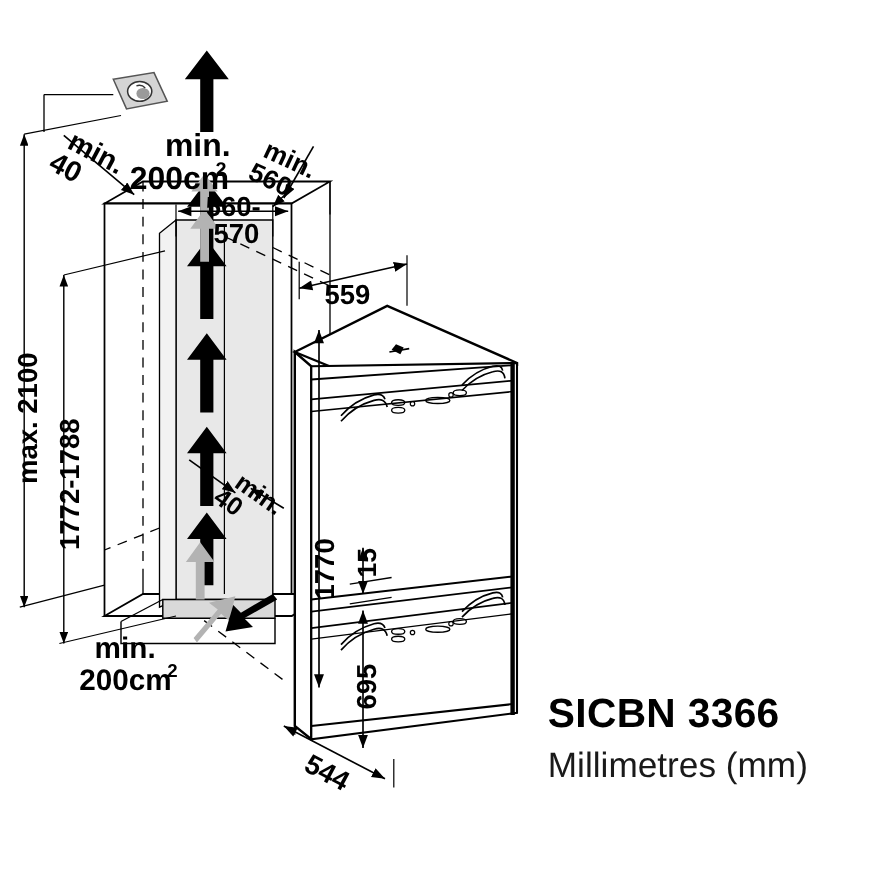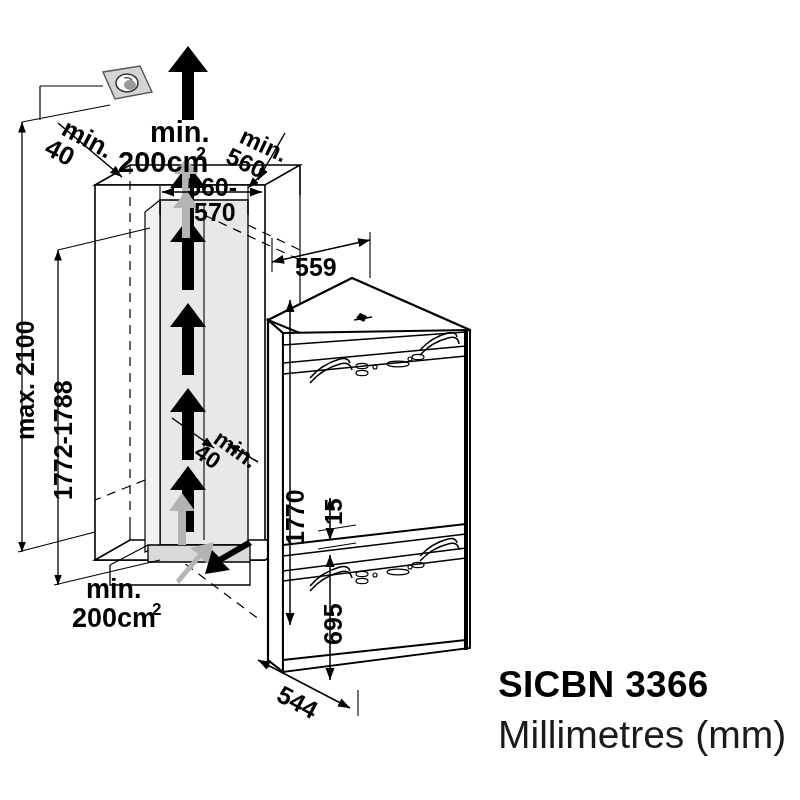--- a/index.html
+++ b/index.html
@@ -36,26 +36,25 @@
     text-align: left;
   }
   .legend-model {
     font-family: "Liberation Sans", sans-serif;
     font-weight: bold;
     font-size: 37px;
     letter-spacing: 0.3px;
     color: #000000;
     line-height: 1.0;
     white-space: nowrap;
-    margin-top: 36px;
   }
   .legend-units {
     font-family: "Liberation Sans", sans-serif;
     font-weight: normal;
-    font-size: 39px;
+    font-size: 32px;
     color: #1a1a1a;
     margin-top: 12px;
     line-height: 1.0;
     white-space: nowrap;
   }
   text {
     font-family: "Liberation Sans", sans-serif;
     font-weight: bold;
     fill: #000000;
   }

